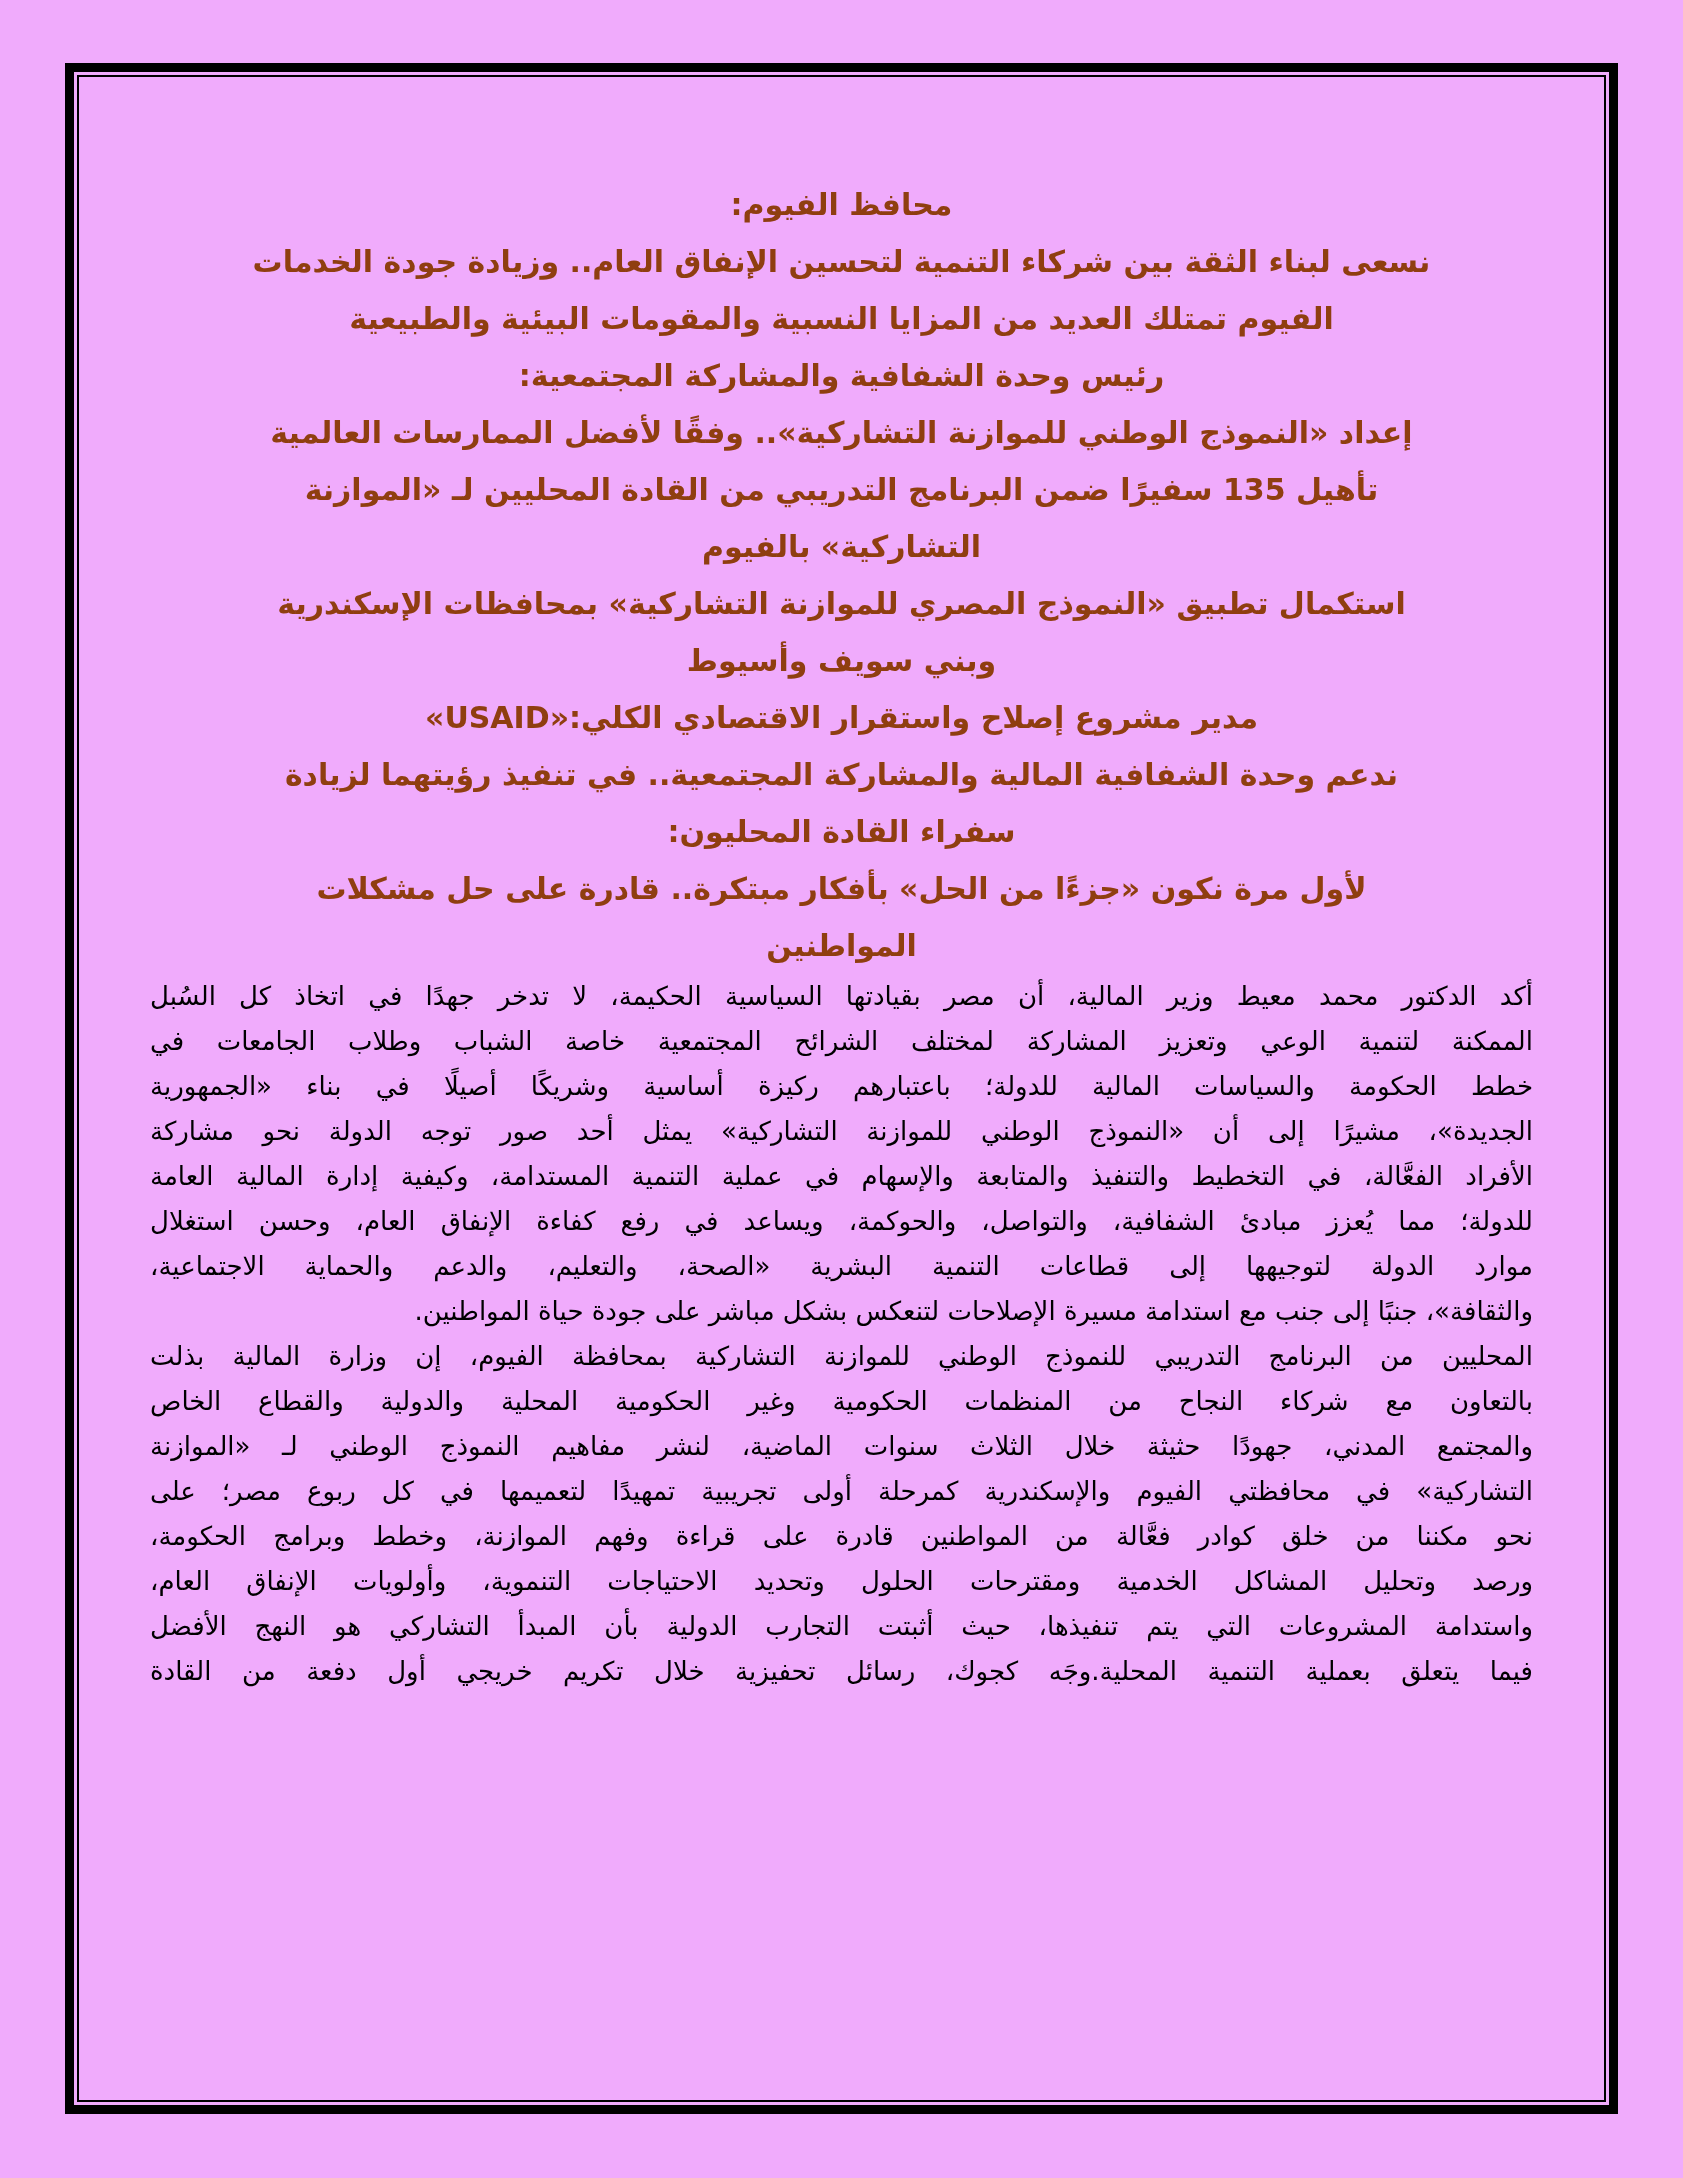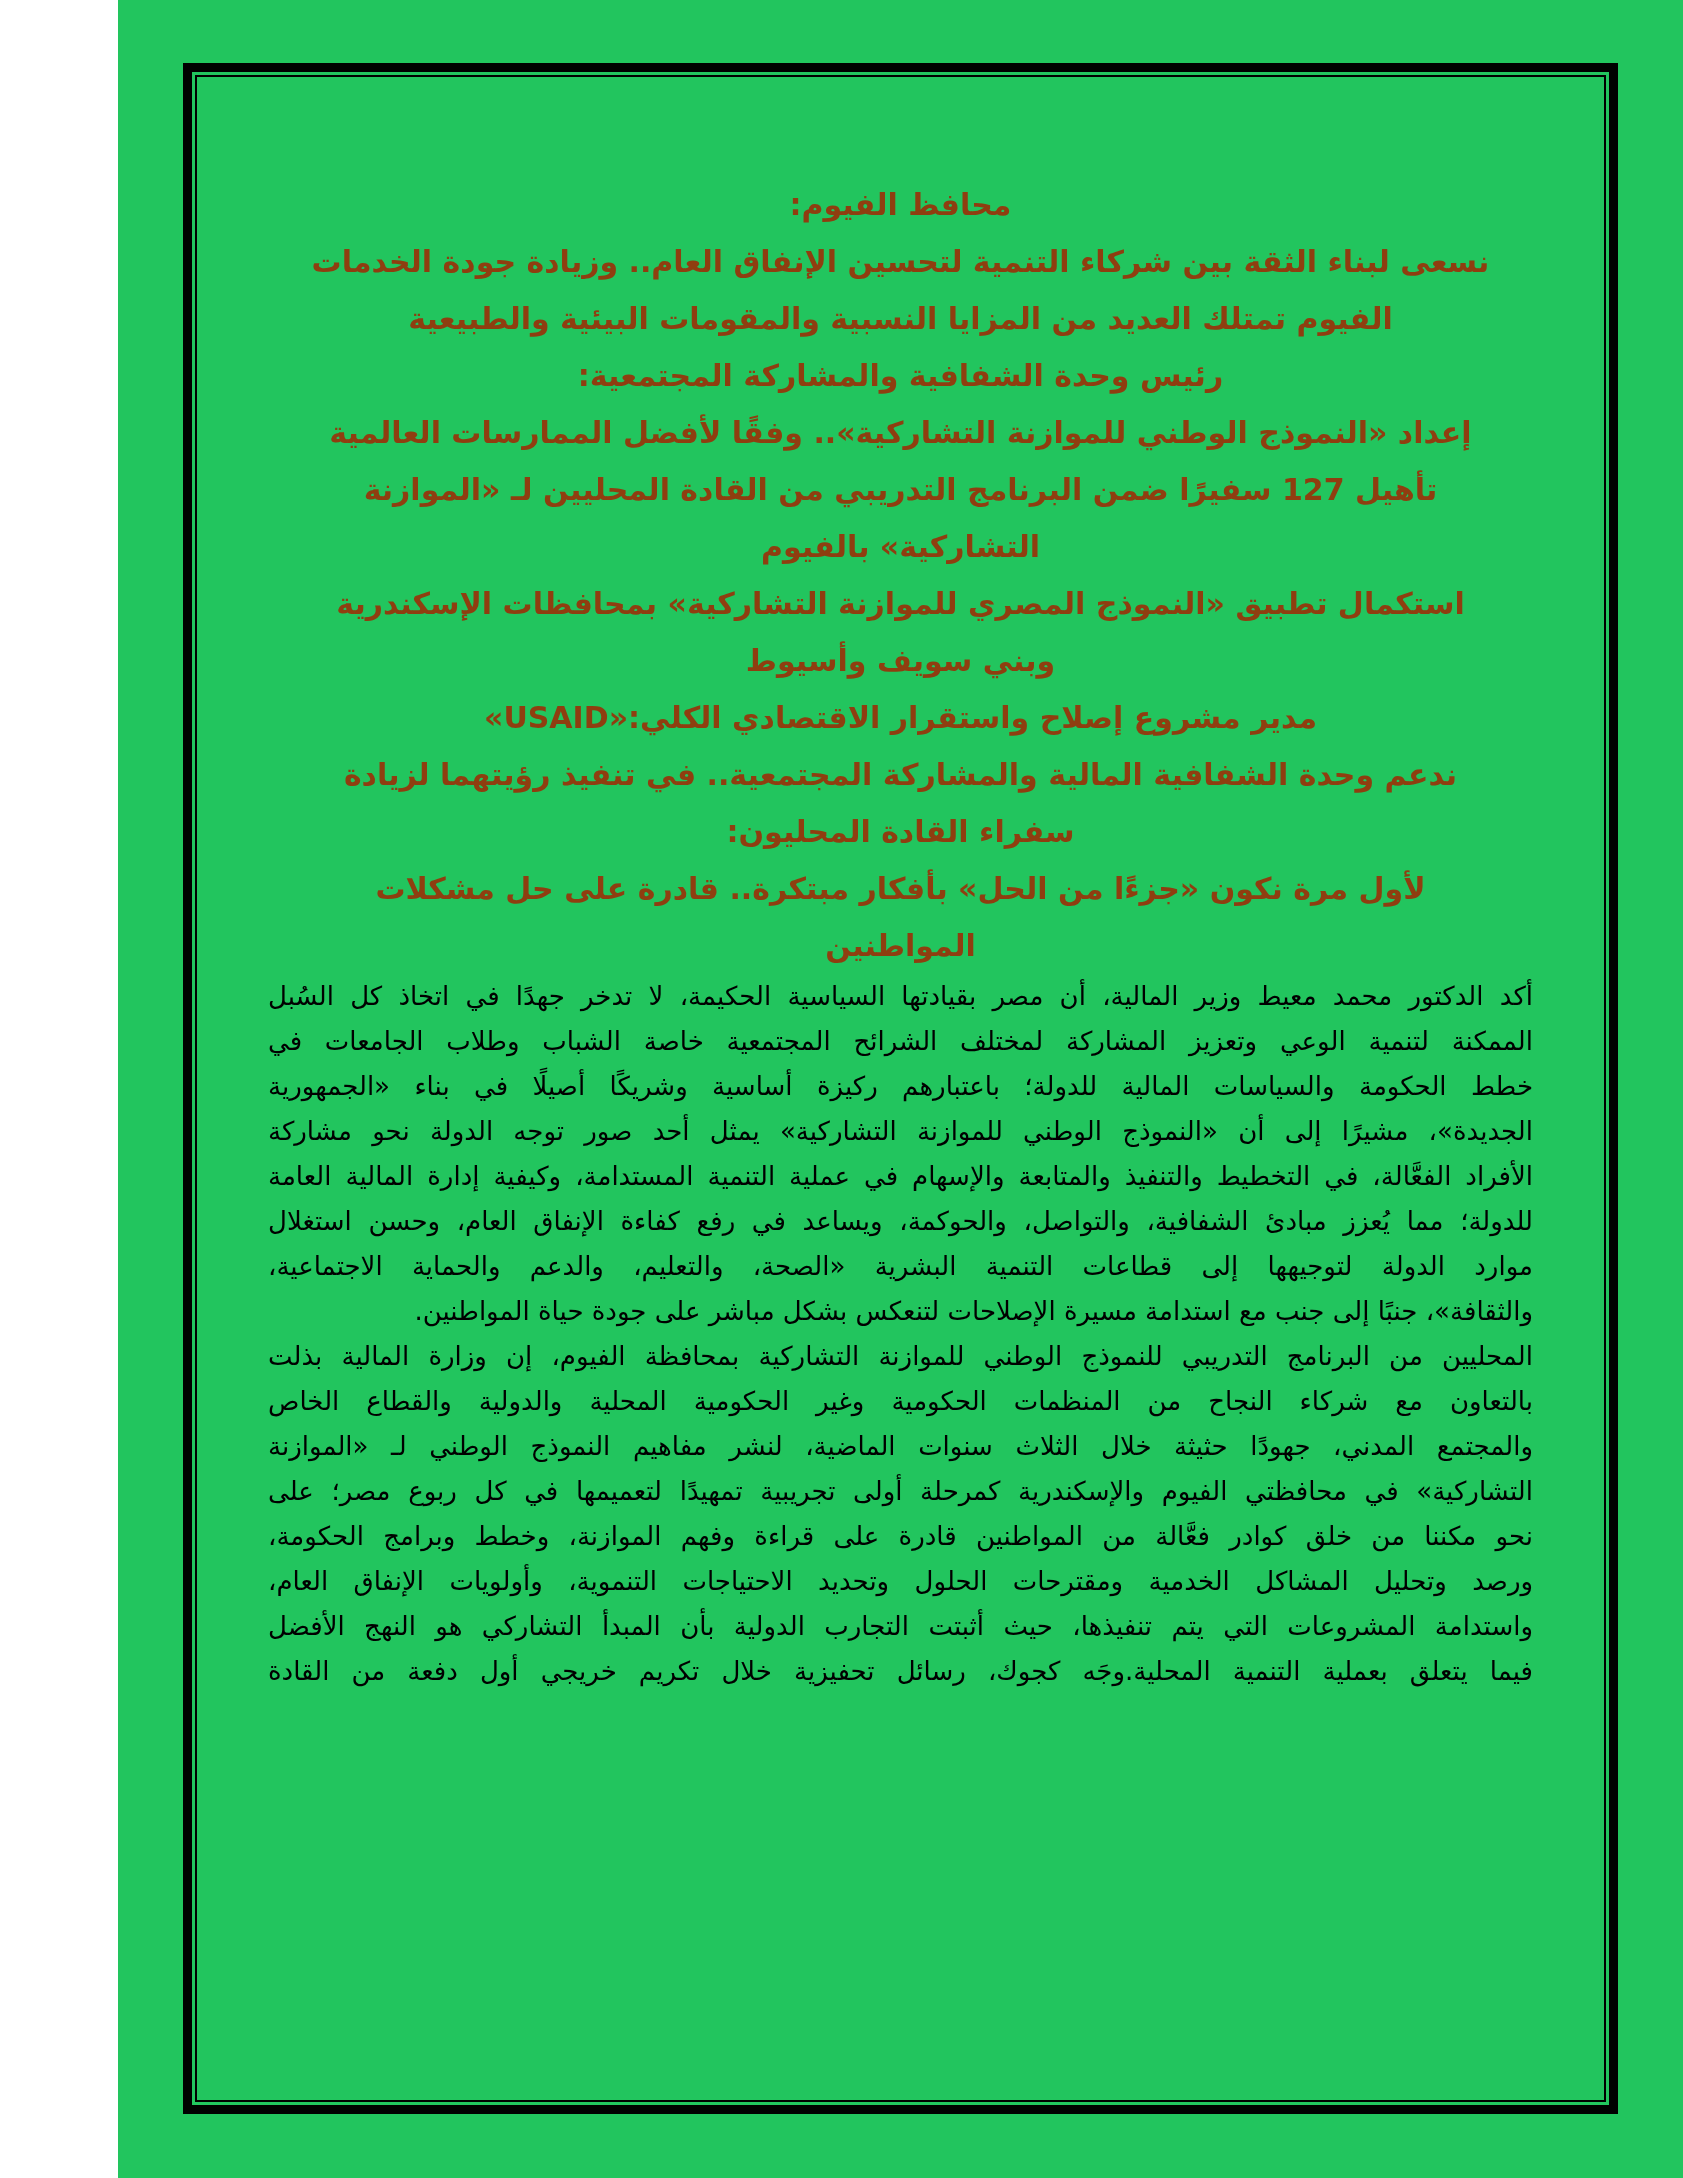--- a/index.html
+++ b/index.html
@@ -2,23 +2,23 @@
 <html lang="ar" dir="rtl"><head>
 <meta charset="utf-8">
 <style>
   html, body {
     margin: 0;
     padding: 0;
     background: #ffffff;
   }
   .page {
     position: relative;
-    width: 1565px;
+    width: 1683px;
     height: 2178px;
-    background: #22c55e;
+    background: #f0abfc;
     overflow: hidden;
     font-family: "DejaVu Sans", sans-serif;
   }
   
   .frame-outer {
     position: absolute;
     left: 65px;
     top: 63px;
     right: 65px;
     bottom: 64px;
@@ -75,21 +75,21 @@
   </div>
 
   <div class="content">
 
     <div class="headlines">
       <div class="hl">محافظ الفيوم:</div>
       <div class="hl">نسعى لبناء الثقة بين شركاء التنمية لتحسين الإنفاق العام.. وزيادة جودة الخدمات</div>
       <div class="hl">الفيوم تمتلك العديد من المزايا النسبية والمقومات البيئية والطبيعية</div>
       <div class="hl">رئيس وحدة الشفافية والمشاركة المجتمعية:</div>
       <div class="hl">إعداد «النموذج الوطني للموازنة التشاركية».. وفقًا لأفضل الممارسات العالمية</div>
-      <div class="hl">تأهيل 127 سفيرًا ضمن البرنامج التدريبي من القادة المحليين لـ «الموازنة</div>
+      <div class="hl">تأهيل 135 سفيرًا ضمن البرنامج التدريبي من القادة المحليين لـ «الموازنة</div>
       <div class="hl">التشاركية» بالفيوم</div>
       <div class="hl">استكمال تطبيق «النموذج المصري للموازنة التشاركية» بمحافظات الإسكندرية</div>
       <div class="hl">وبني سويف وأسيوط</div>
       <div class="hl">مدير مشروع إصلاح واستقرار الاقتصادي الكلي:«USAID»</div>
       <div class="hl">ندعم وحدة الشفافية المالية والمشاركة المجتمعية.. في تنفيذ رؤيتهما لزيادة</div>
       <div class="hl">سفراء القادة المحليون:</div>
       <div class="hl">لأول مرة نكون «جزءًا من الحل» بأفكار مبتكرة.. قادرة على حل مشكلات</div>
       <div class="hl">المواطنين</div>
     </div>
 

